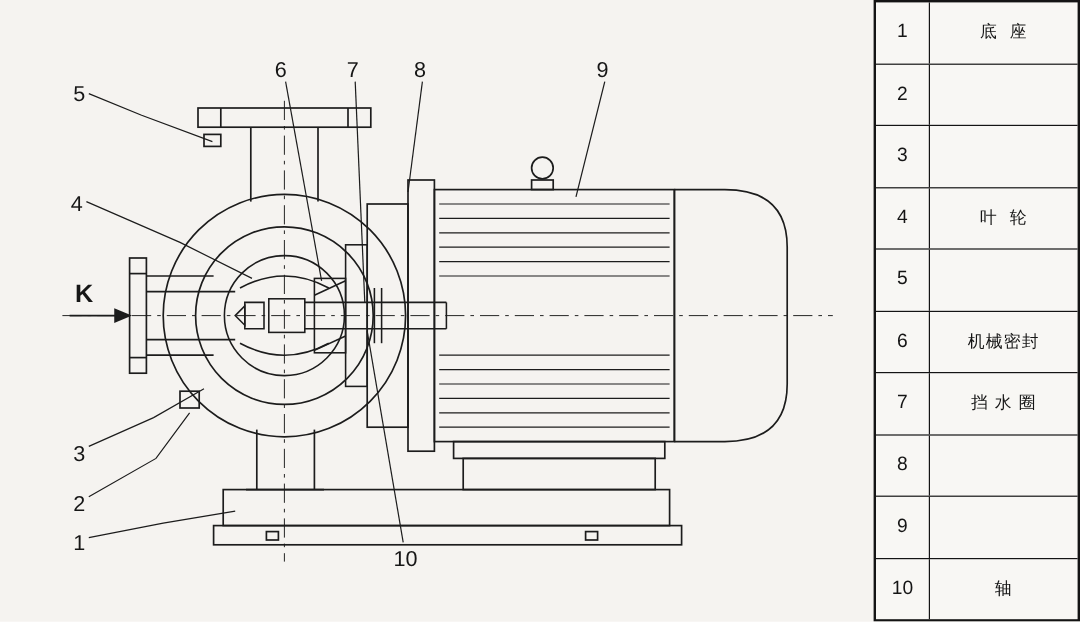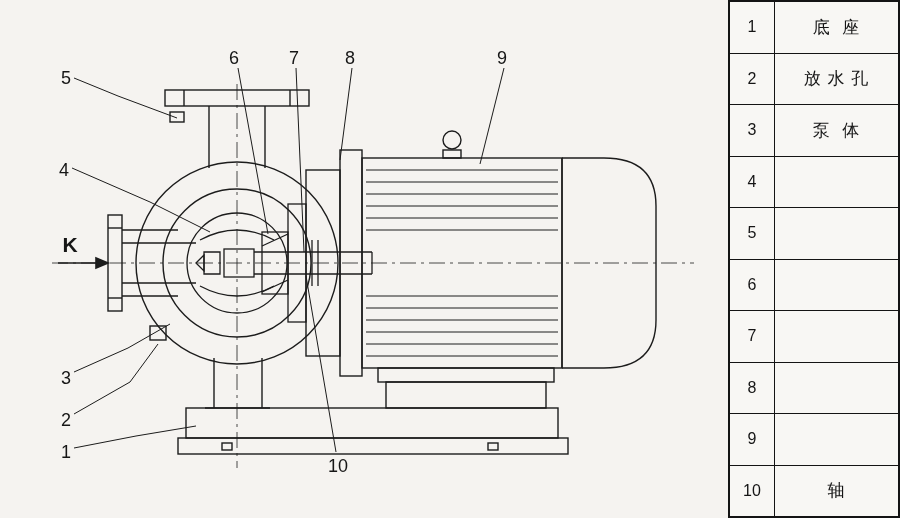--- a/index.html
+++ b/index.html
@@ -16,21 +16,21 @@
   .k-label{font-family:"Liberation Sans",sans-serif;font-size:21px;fill:#161616;font-weight:bold}
   .parts-table{
     position:absolute;left:728px;top:0;width:172px;height:518px;
     border:2px solid #141414;background:#f8f7f4;
     display:flex;flex-direction:column;
   }
   .prow{flex:1;display:flex;border-bottom:1.5px solid #141414}
   .prow:last-child{border-bottom:none}
   .cell{display:flex;align-items:center;justify-content:center;color:#151515}
   .cell.num{width:45px;border-right:1.5px solid #141414;font-size:16px}
-  .cell.name{flex:1;font-size:17px;letter-spacing:1px;white-space:pre}
+  .cell.name{flex:1;font-size:14px;letter-spacing:1px;white-space:pre}
 </style>
 </head>
 <body>
 
 <div class="stage">
 
   <div class="drawing">
     <svg width="728" height="518" viewBox="0 0 728 518">
 
       <g stroke="#1c1c1c" stroke-width="0.8" fill="none" stroke-dasharray="16 5 3 5">
@@ -161,37 +161,38 @@
     </svg>
   </div>
 
   <div class="parts-table">
     <div class="prow">
       <div class="cell num">1</div>
       <div class="cell name">底  座</div>
     </div>
     <div class="prow">
       <div class="cell num">2</div>
-      <div class="cell name">放 水 孔</div>
     </div>
     <div class="prow">
       <div class="cell num">3</div>
-      <div class="cell name">泵  体</div>
     </div>
     <div class="prow">
       <div class="cell num">4</div>
+      <div class="cell name">叶  轮</div>
     </div>
     <div class="prow">
       <div class="cell num">5</div>
     </div>
     <div class="prow">
       <div class="cell num">6</div>
+      <div class="cell name">机械密封</div>
     </div>
     <div class="prow">
       <div class="cell num">7</div>
+      <div class="cell name">挡 水 圈</div>
     </div>
     <div class="prow">
       <div class="cell num">8</div>
     </div>
     <div class="prow">
       <div class="cell num">9</div>
     </div>
     <div class="prow">
       <div class="cell num">10</div>
       <div class="cell name">轴</div>

